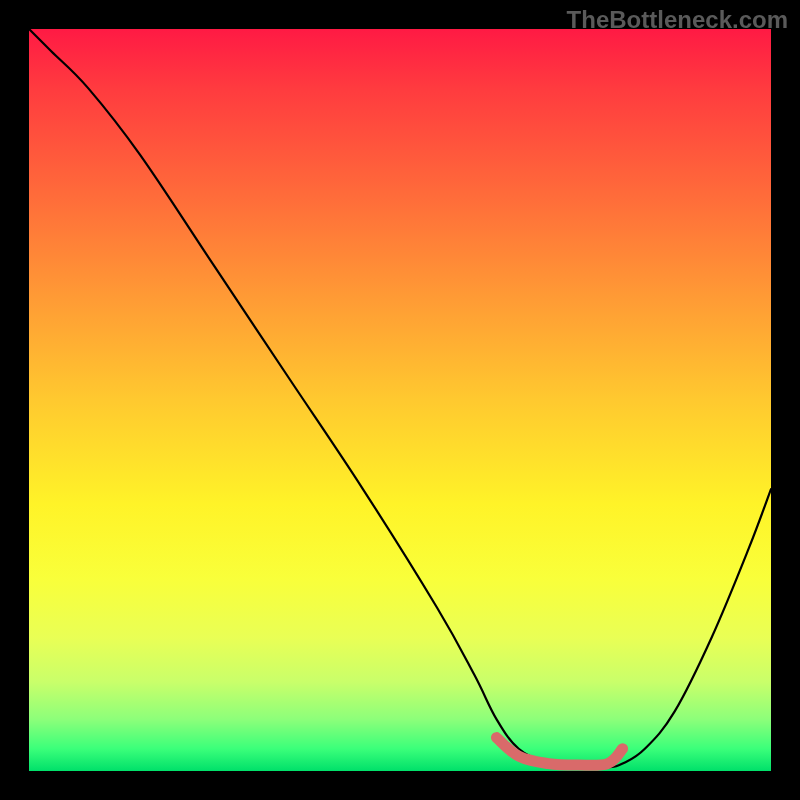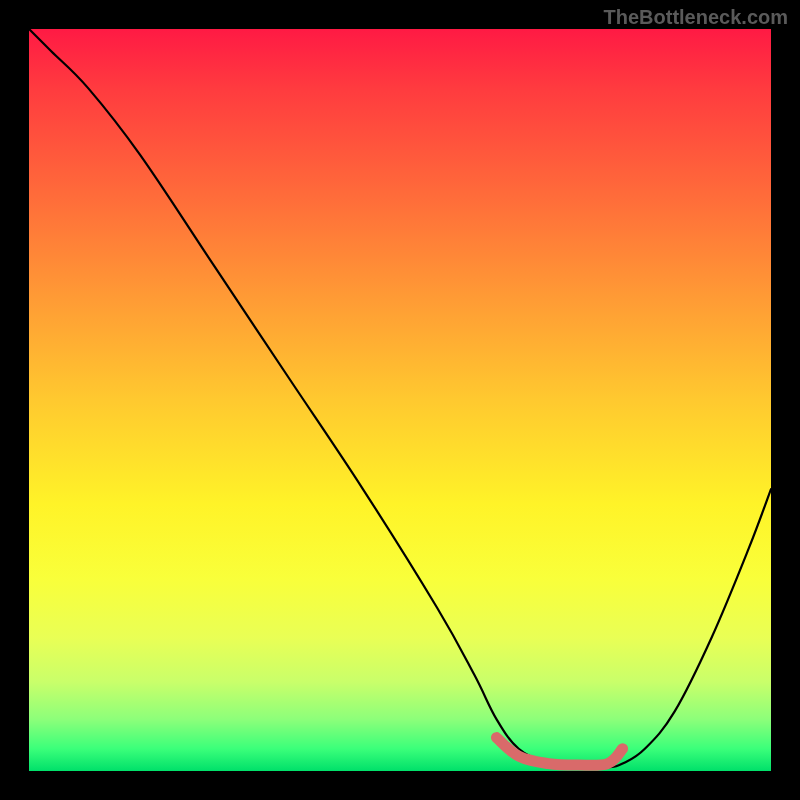--- a/index.html
+++ b/index.html
@@ -9,21 +9,21 @@
     height: 800px;
     background: #000;
     position: relative;
     font-family: Arial, Helvetica, sans-serif;
   }
   .watermark {
     position: absolute;
     top: 6px;
     right: 12px;
     color: #5a5a5a;
-    font-size: 20px;
+    font-size: 24px;
     font-weight: bold;
     z-index: 10;
   }
   .plot-area {
     position: absolute;
     left: 29px;
     top: 29px;
     width: 742px;
     height: 742px;
     overflow: hidden;

